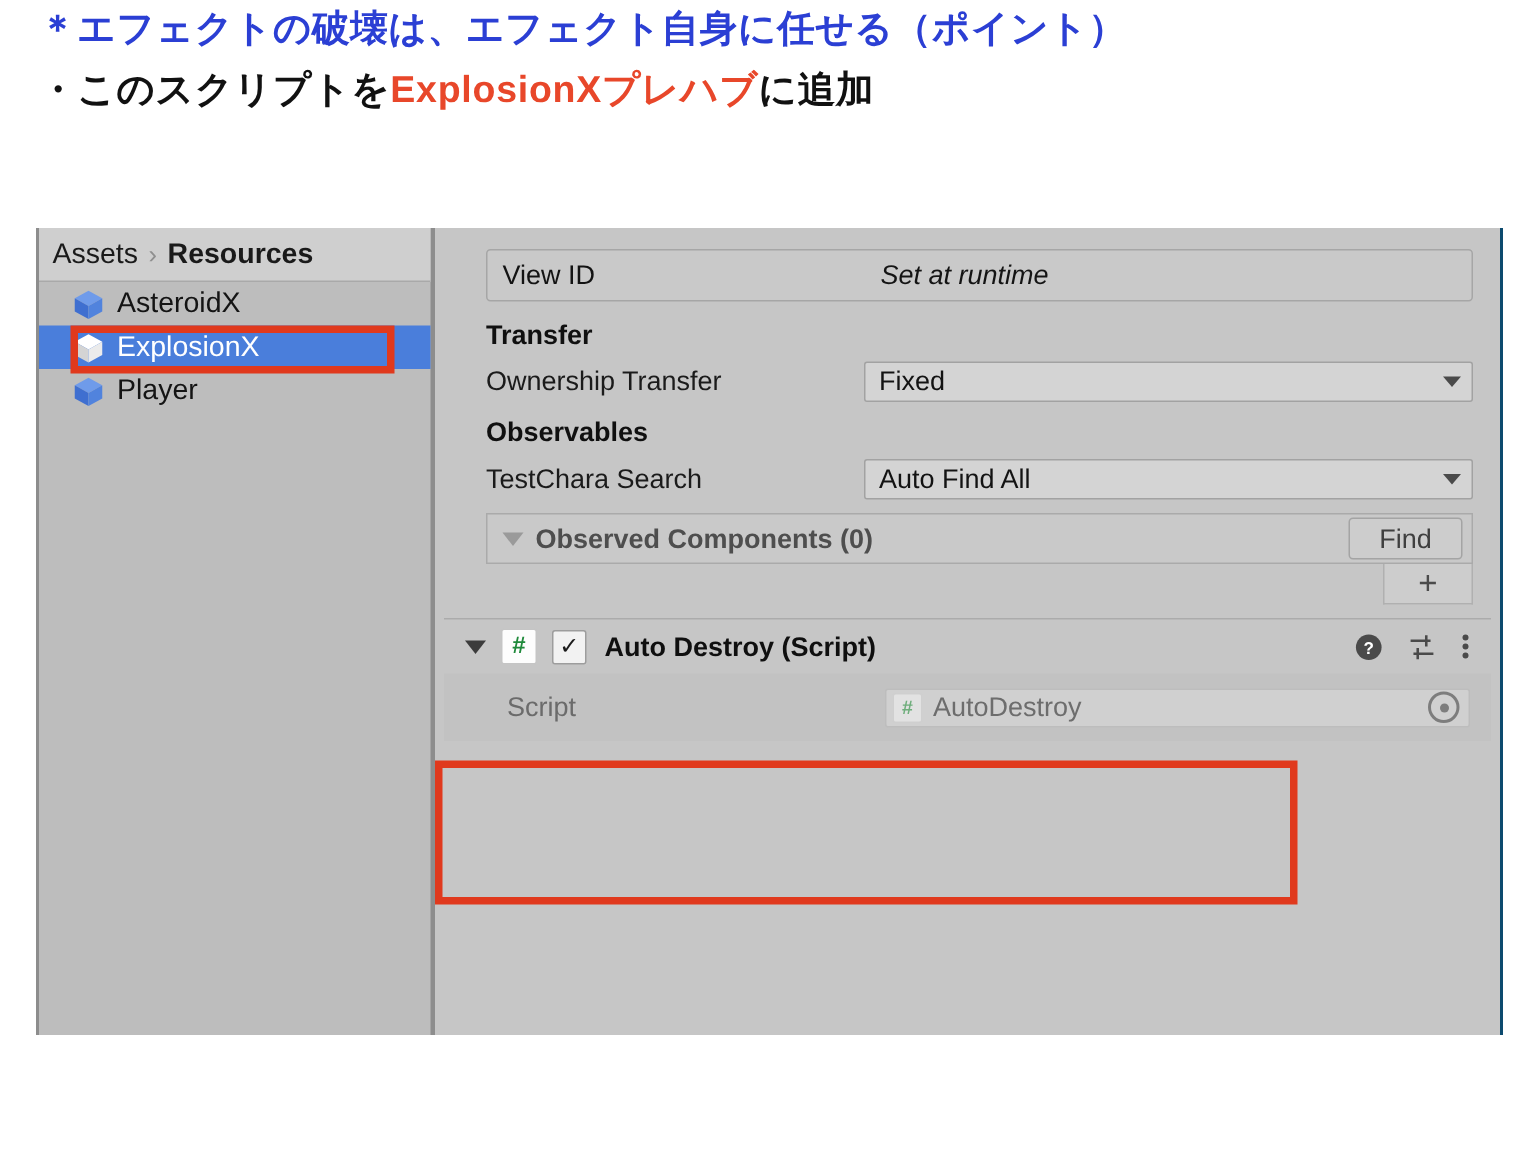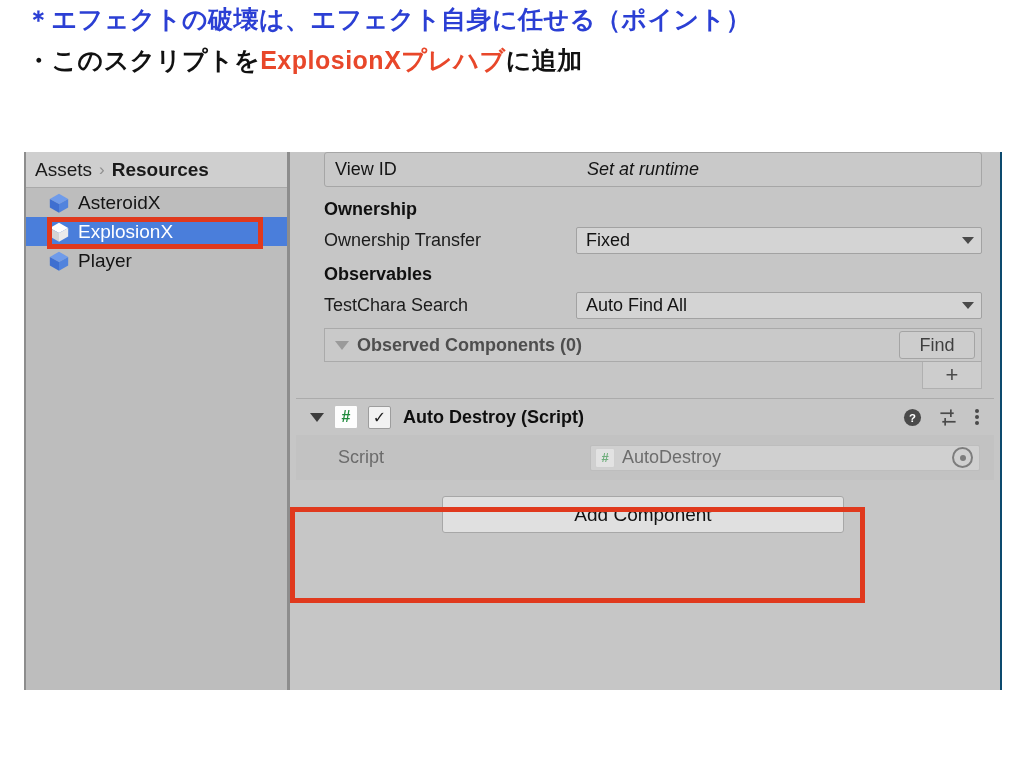--- a/index.html
+++ b/index.html
@@ -102,21 +102,21 @@
     margin-right: 8px;
     flex: 0 0 auto;
   }
 
   
   #inspector {
     flex: 1;
     height: 100%;
     background: #c6c6c6;
     position: relative;
-    padding: 0 10px 0 34px;
+    padding: 14px 10px 0 34px;
     box-sizing: border-box;
   }
 
   .field-row {
     display: flex;
     align-items: center;
     height: 27px;
     margin-bottom: 5px;
   }
   .field-label {
@@ -451,21 +451,21 @@
     </div>
   </div>
 
   <div id="inspector">
 
     <div id="viewid-box">
       <span class="vid-label">View ID</span>
       <span class="vid-value">Set at runtime</span>
     </div>
 
-    <div class="section-header">Ownership</div>
+    <div class="section-header">Transfer</div>
 
     <div class="field-row">
       <span class="field-label">Ownership Transfer</span>
       <div class="dropdown">
         <span>Fixed</span>
         <span class="caret"></span>
       </div>
     </div>
 
     <div class="section-header">Observables</div>
@@ -525,21 +525,18 @@
       <div id="component-body">
         <span id="script-field-label">Script</span>
         <div id="script-object-field">
           <span class="field-script-badge">#</span>
           <span id="script-field-value">AutoDestroy</span>
           <span class="picker-dot"></span>
         </div>
       </div>
     </div>
 
-    <div id="addcomponent-wrap">
-      <div id="add-component-button">Add Component</div>
-    </div>
 
   </div>
 </div>
 
 <div class="annot-box" id="annot-explosionx"></div>
 <div class="annot-box" id="annot-component"></div>
 
 </body></html>

